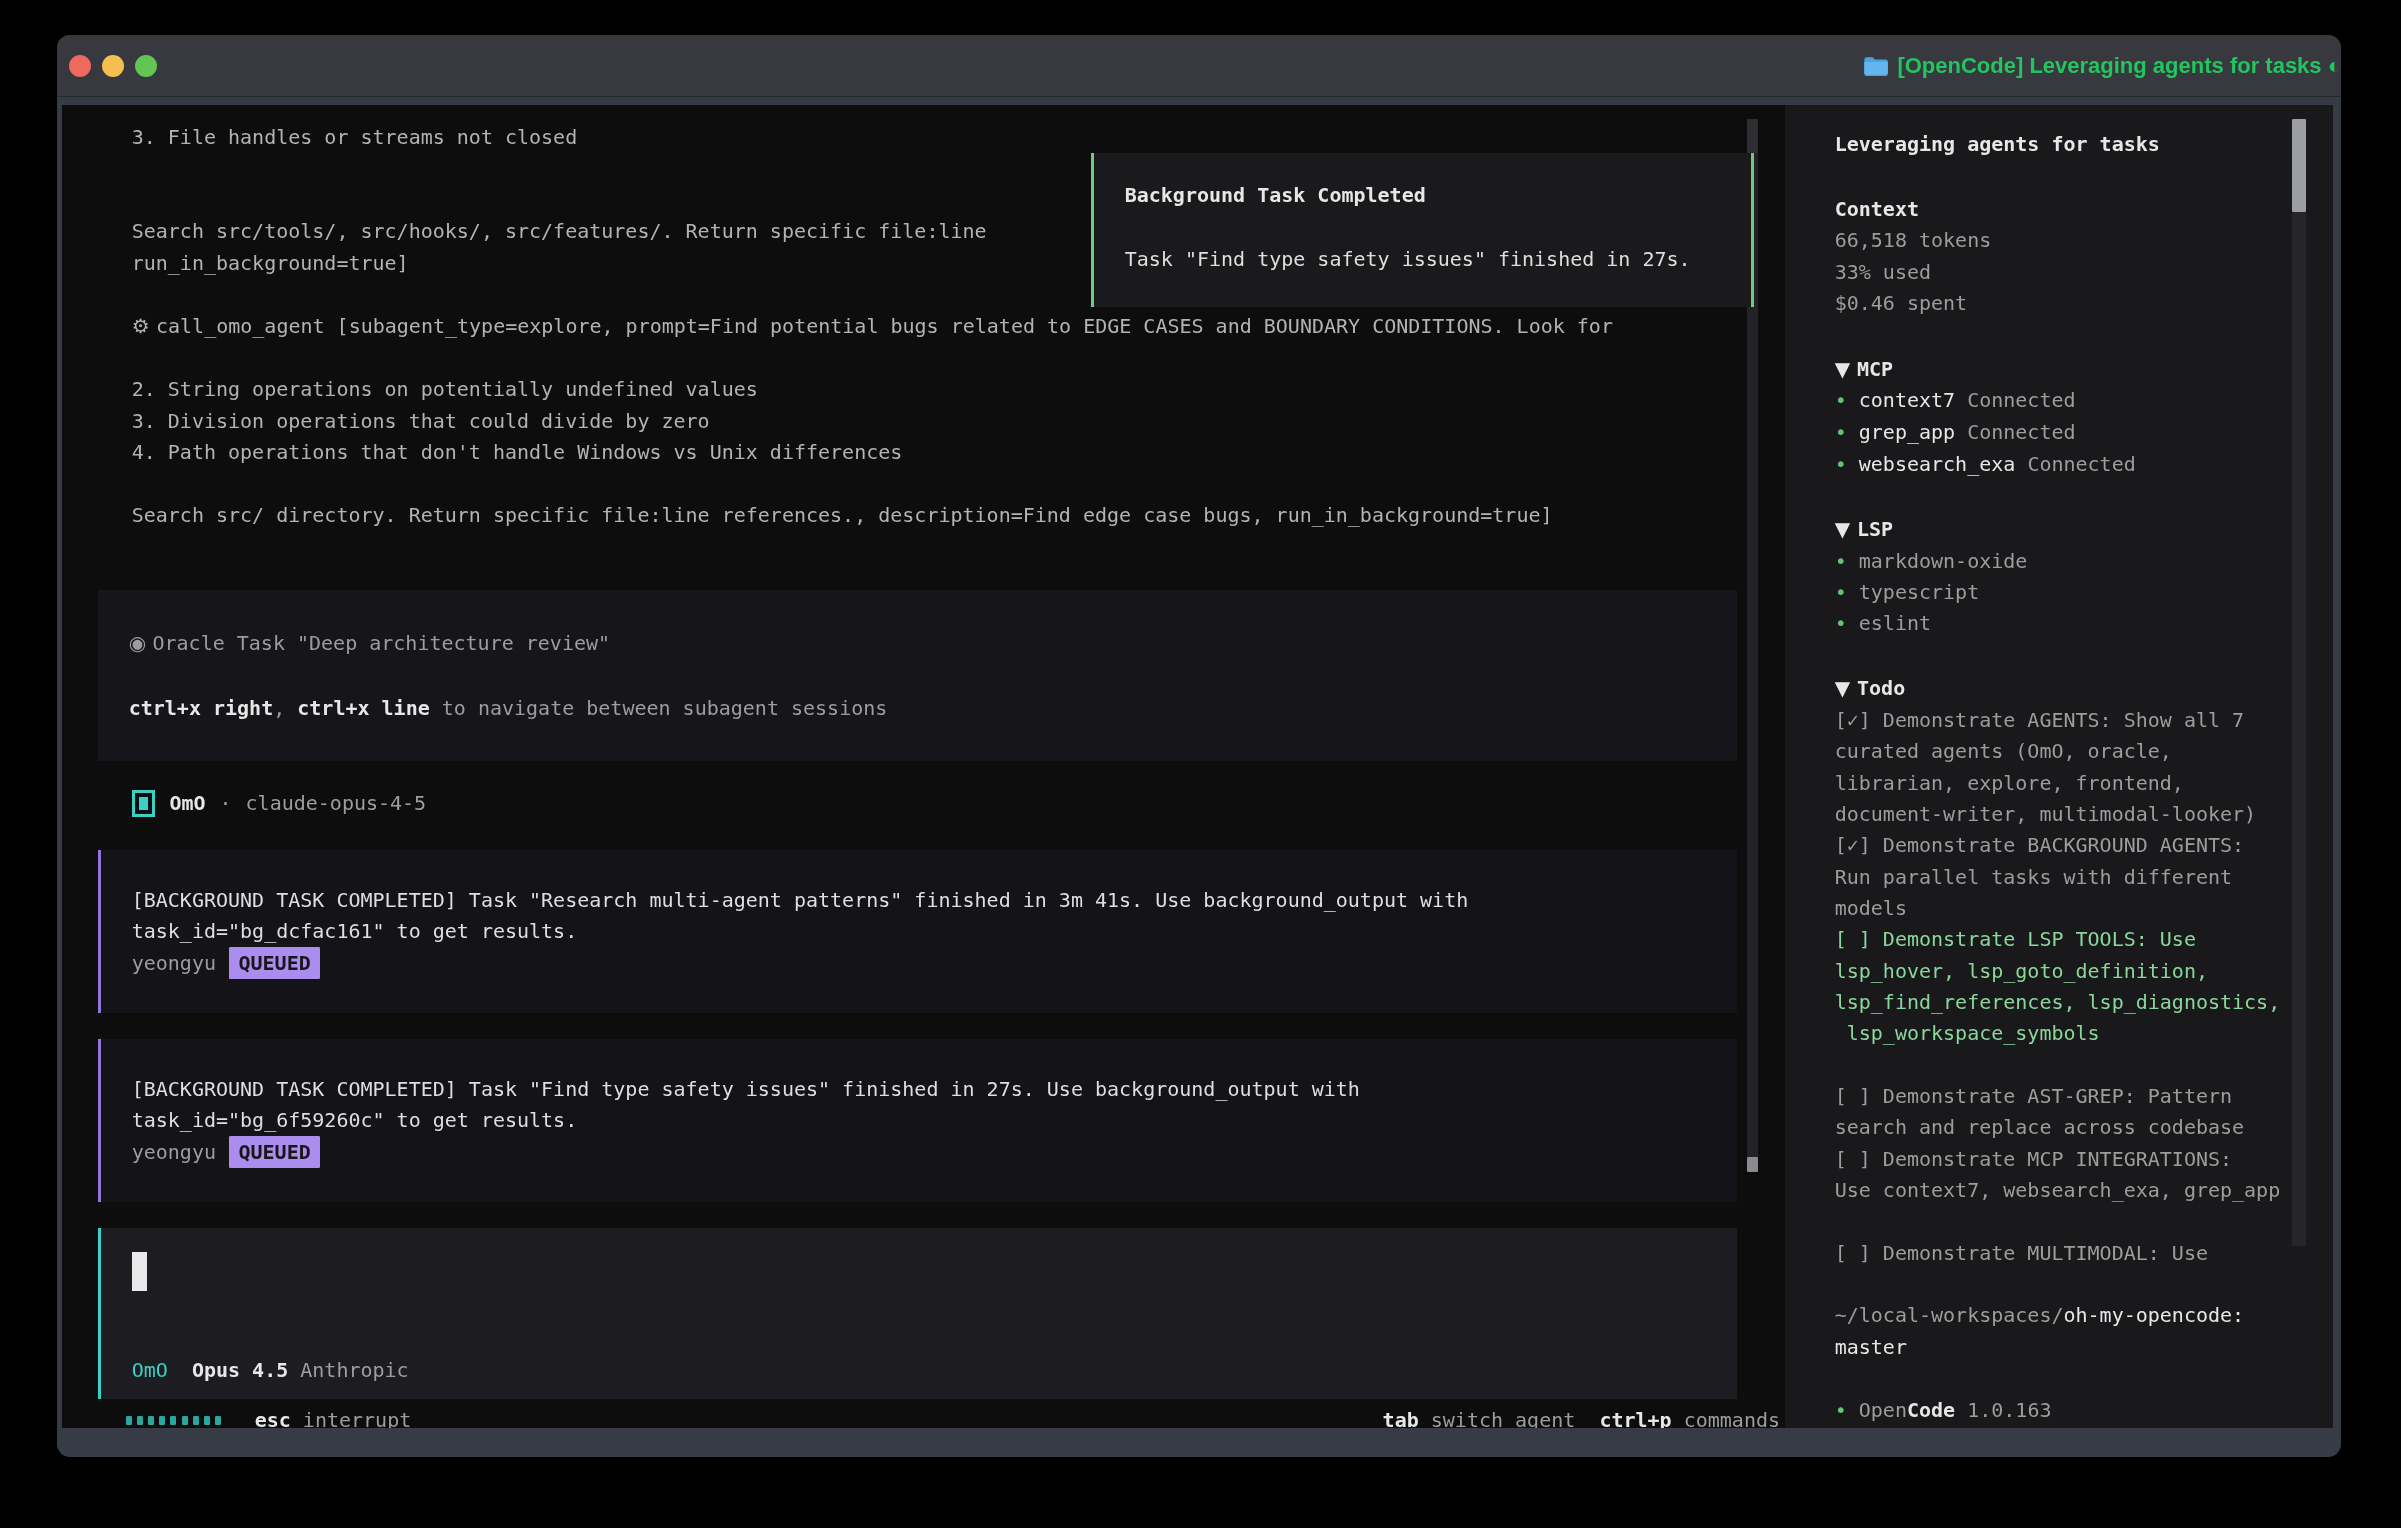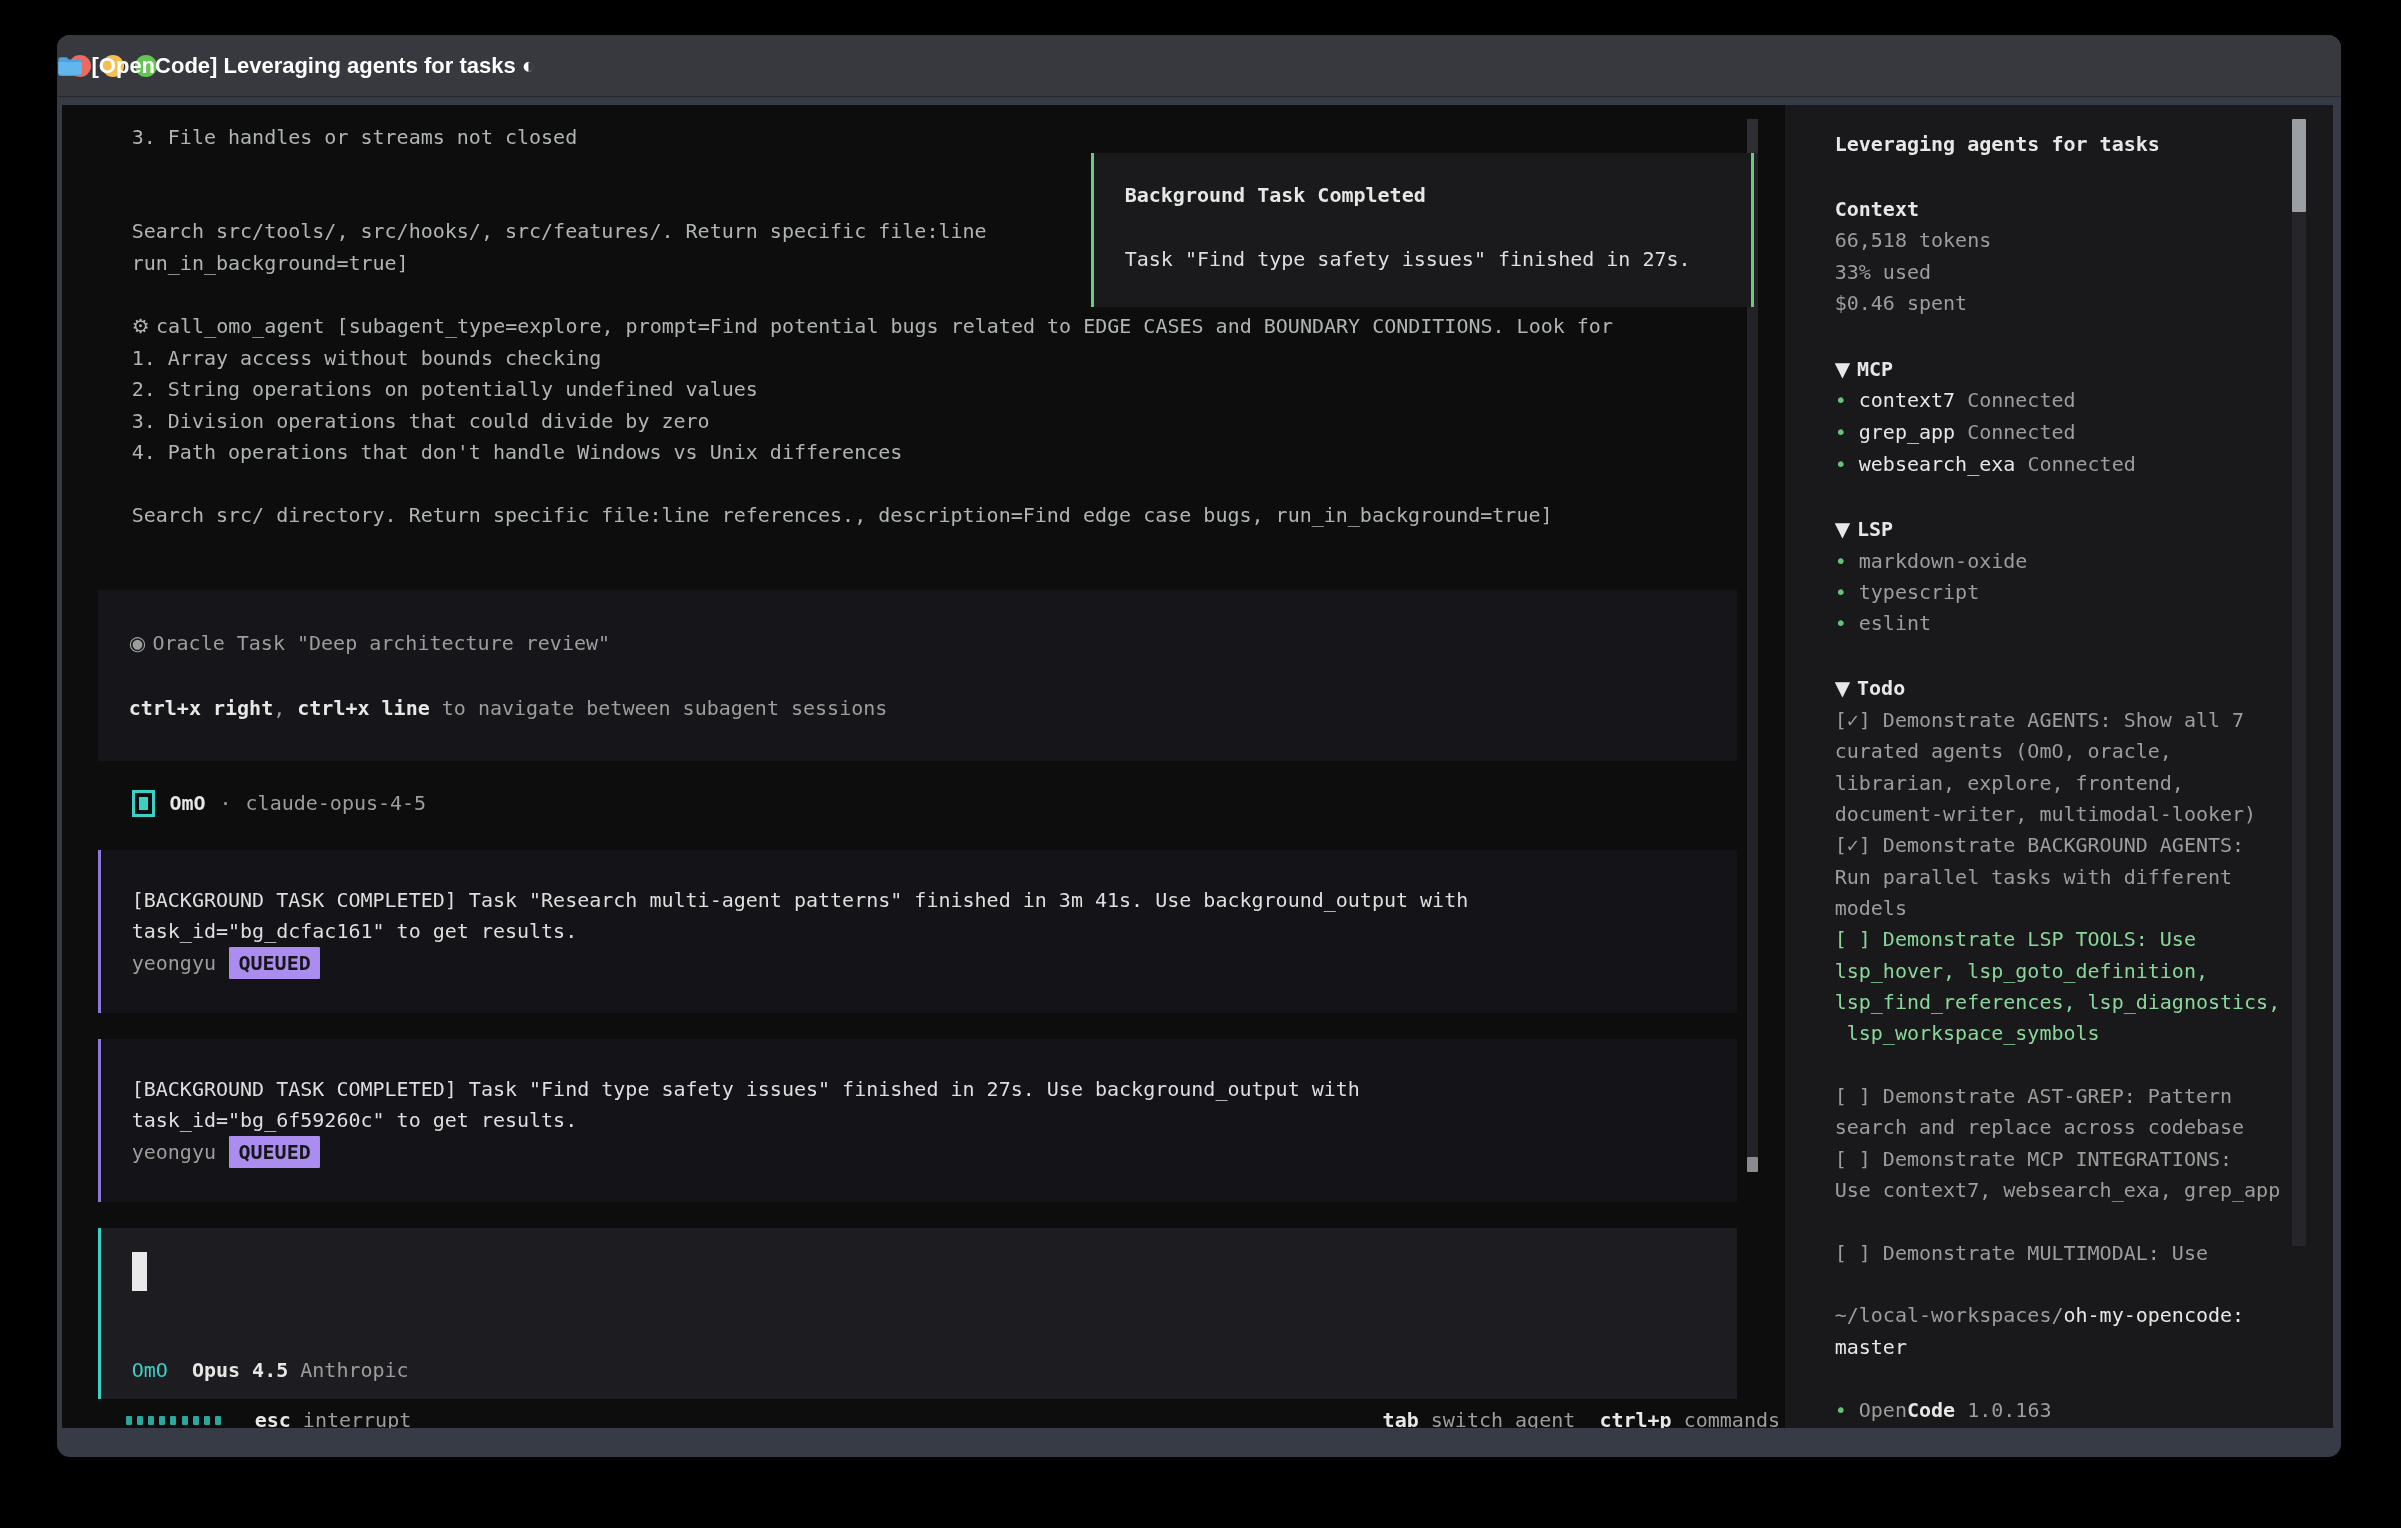--- a/index.html
+++ b/index.html
@@ -5,22 +5,22 @@
   html,body{margin:0;padding:0;background:#000;}
   .stage{position:relative;width:2401px;height:1528px;background:#000;overflow:hidden;
          font-family:"DejaVu Sans Mono",monospace;}
   .window{position:absolute;left:57px;top:35px;width:2284px;height:1422px;
           background:#363b46;border-radius:13px;overflow:hidden;}
   .titlebar{position:absolute;left:0;top:0;right:0;height:61px;background:#37393e;
             border-bottom:1.2px solid #26272a;}
   .lights{position:absolute;left:11.8px;top:19.5px;display:flex;gap:10.6px;}
   .light{width:22.5px;height:22.5px;border-radius:50%;}
   .title-wrap{position:absolute;left:0;right:0;top:0;height:61px;display:flex;
-              align-items:center;justify-content:flex-start;gap:9.5px;
-              font-family:"Liberation Sans",sans-serif;font-weight:bold;font-size:22px;color:#ffffff;}
+              align-items:center;justify-content:flex-end;gap:9.5px;
+              font-family:"Liberation Sans",sans-serif;font-weight:bold;font-size:22px;color:#22c55e;}
   .content{position:absolute;left:4.7px;right:8.3px;top:63px;bottom:29.5px;display:flex;background:#0d0d0e;margin-top:7px;}
   .main{position:relative;width:1723px;height:100%;background:#0d0d0e;overflow:hidden;}
   .sidebar{position:relative;flex:1;height:100%;background:#19191c;overflow:hidden;}
   .tline{position:absolute;left:70px;height:32px;line-height:32px;font-size:20px;
          color:#b1b5b1;white-space:pre;}
   .glyph{font-family:"DejaVu Sans",sans-serif;}
   .box{position:absolute;left:36px;width:1639px;box-sizing:border-box;}
   .bline{position:absolute;left:31px;height:32px;line-height:32px;font-size:20px;white-space:pre;}
   .notif{left:1029px;top:48px;width:663px;height:154px;background:#1a1a1c;
          border-left:3px solid #6fca81;border-right:3px solid #6fca81;z-index:5;}
@@ -67,21 +67,20 @@
     </div>
 
     <div class="content">
 
       <div class="main">
 
         <div class="tline" style="top:16px">3. File handles or streams not closed</div>
         <div class="tline" style="top:110px">Search src/tools/, src/hooks/, src/features/. Return specific file:line</div>
         <div class="tline" style="top:142px">run_in_background=true]</div>
         <div class="tline" style="top:205px"><span class="glyph">⚙ </span><span>call_omo_agent [subagent_type=explore, prompt=Find potential bugs related to EDGE CASES and BOUNDARY CONDITIONS. Look for</span></div>
-        <div class="tline" style="top:237px">1. Array access without bounds checking</div>
         <div class="tline" style="top:268px">2. String operations on potentially undefined values</div>
         <div class="tline" style="top:300px">3. Division operations that could divide by zero</div>
         <div class="tline" style="top:331px">4. Path operations that don't handle Windows vs Unix differences</div>
         <div class="tline" style="top:394px">Search src/ directory. Return specific file:line references., description=Find edge case bugs, run_in_background=true]</div>
 
         <div class="box notif">
           <div class="bline w b" style="top:26px">Background Task Completed</div>
           <div class="bline brightline" style="top:90px">Task "Find type safety issues" finished in 27s.</div>
         </div>
 

